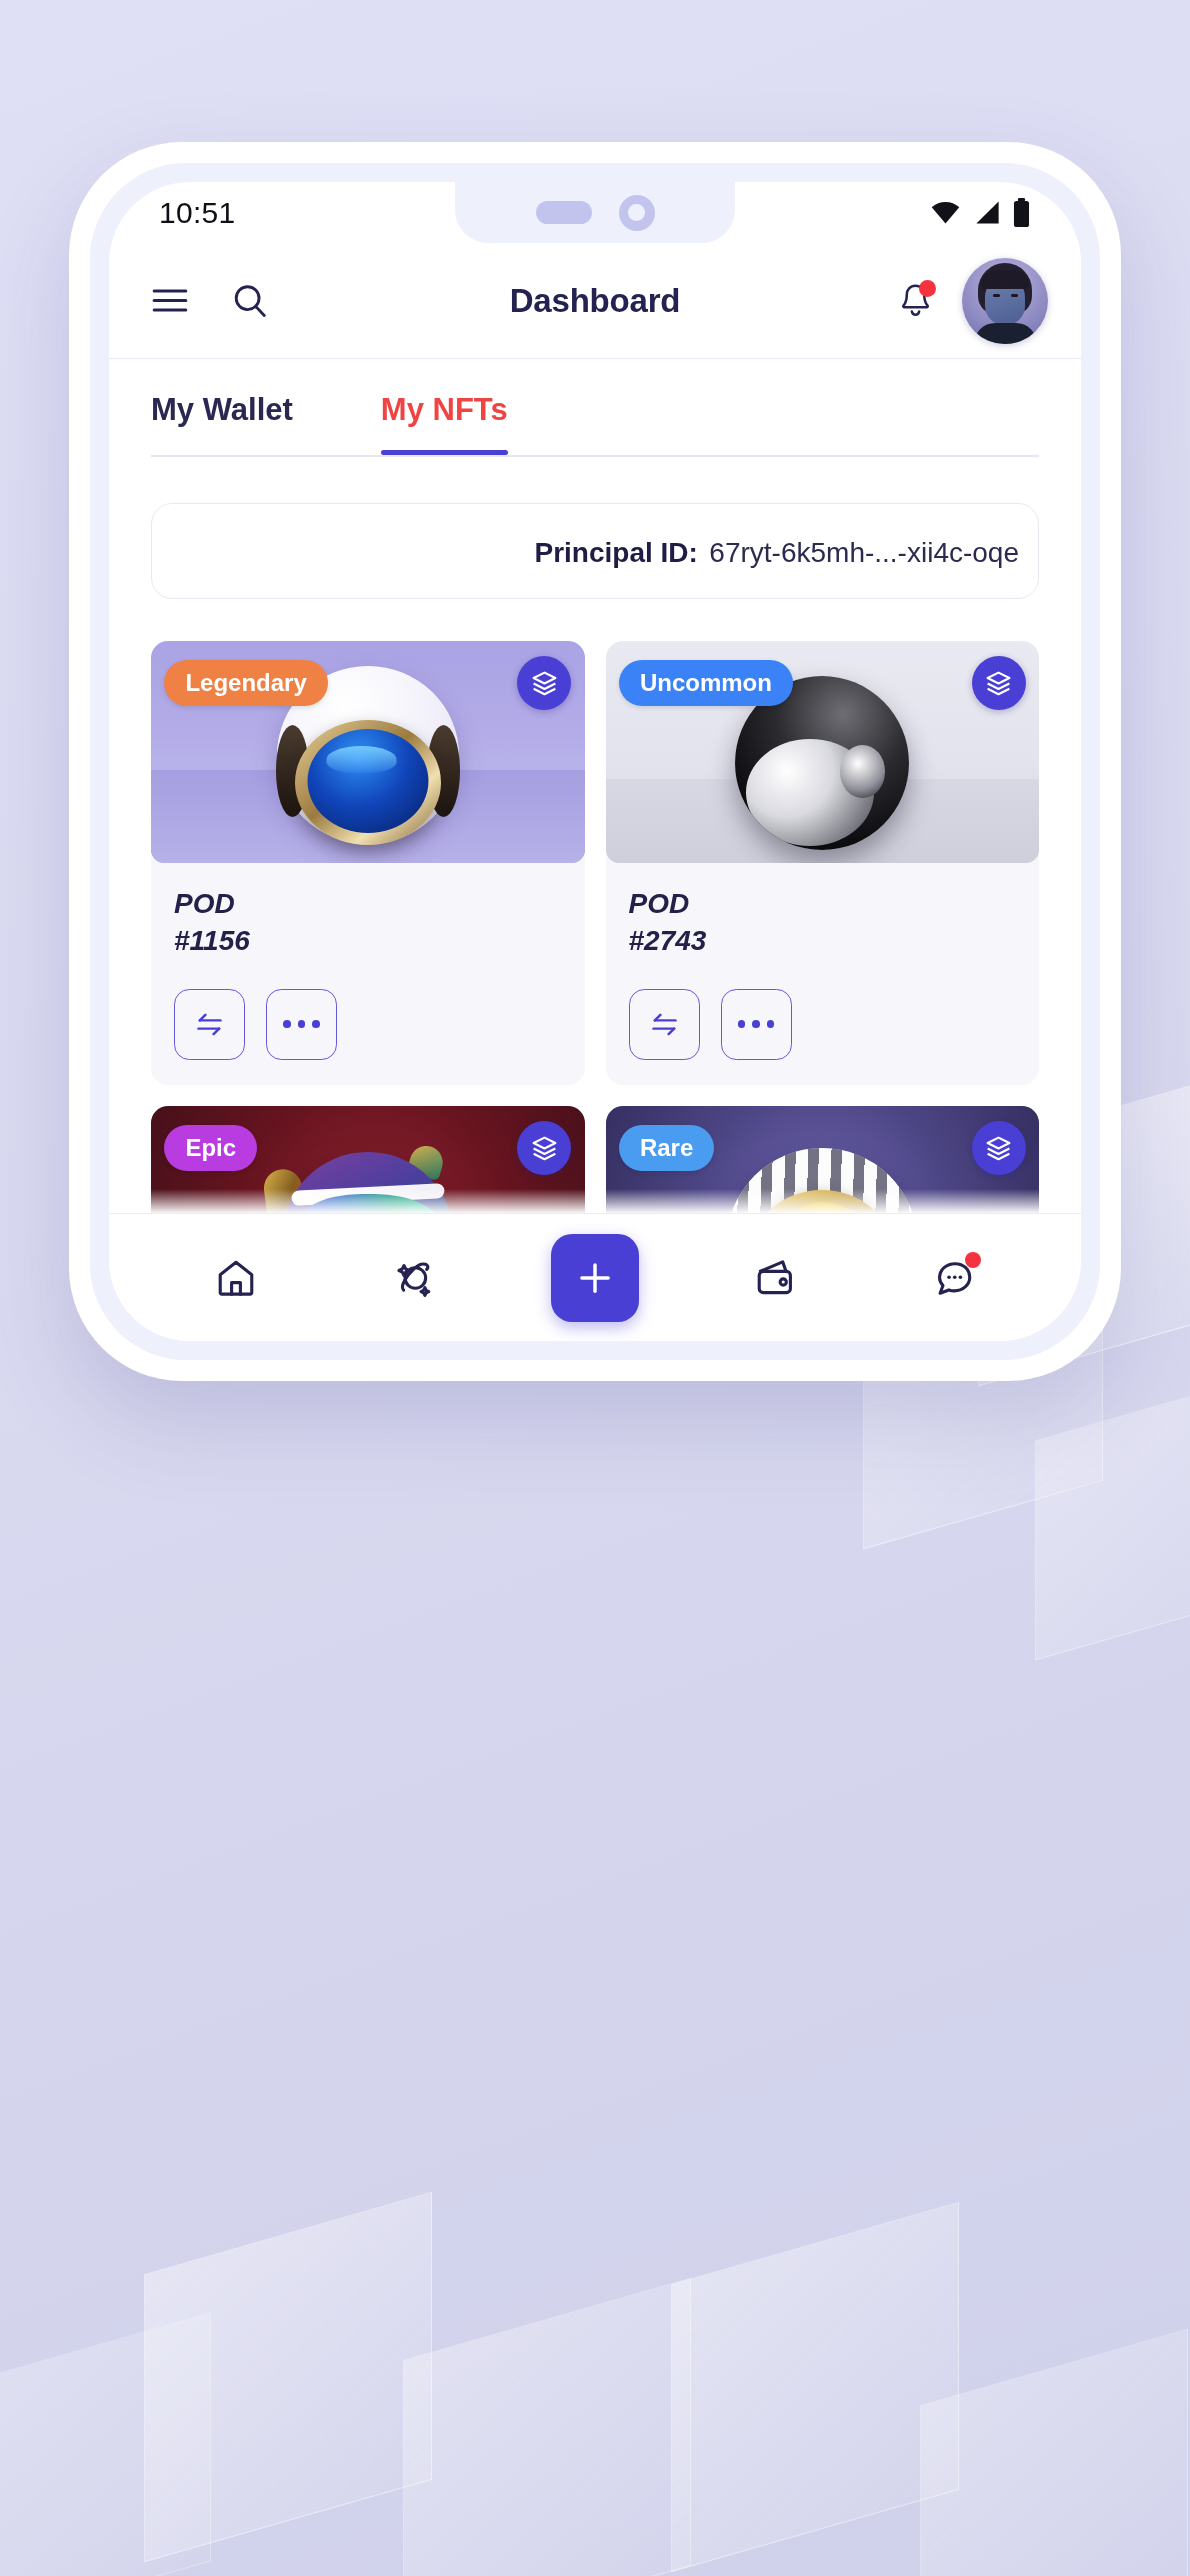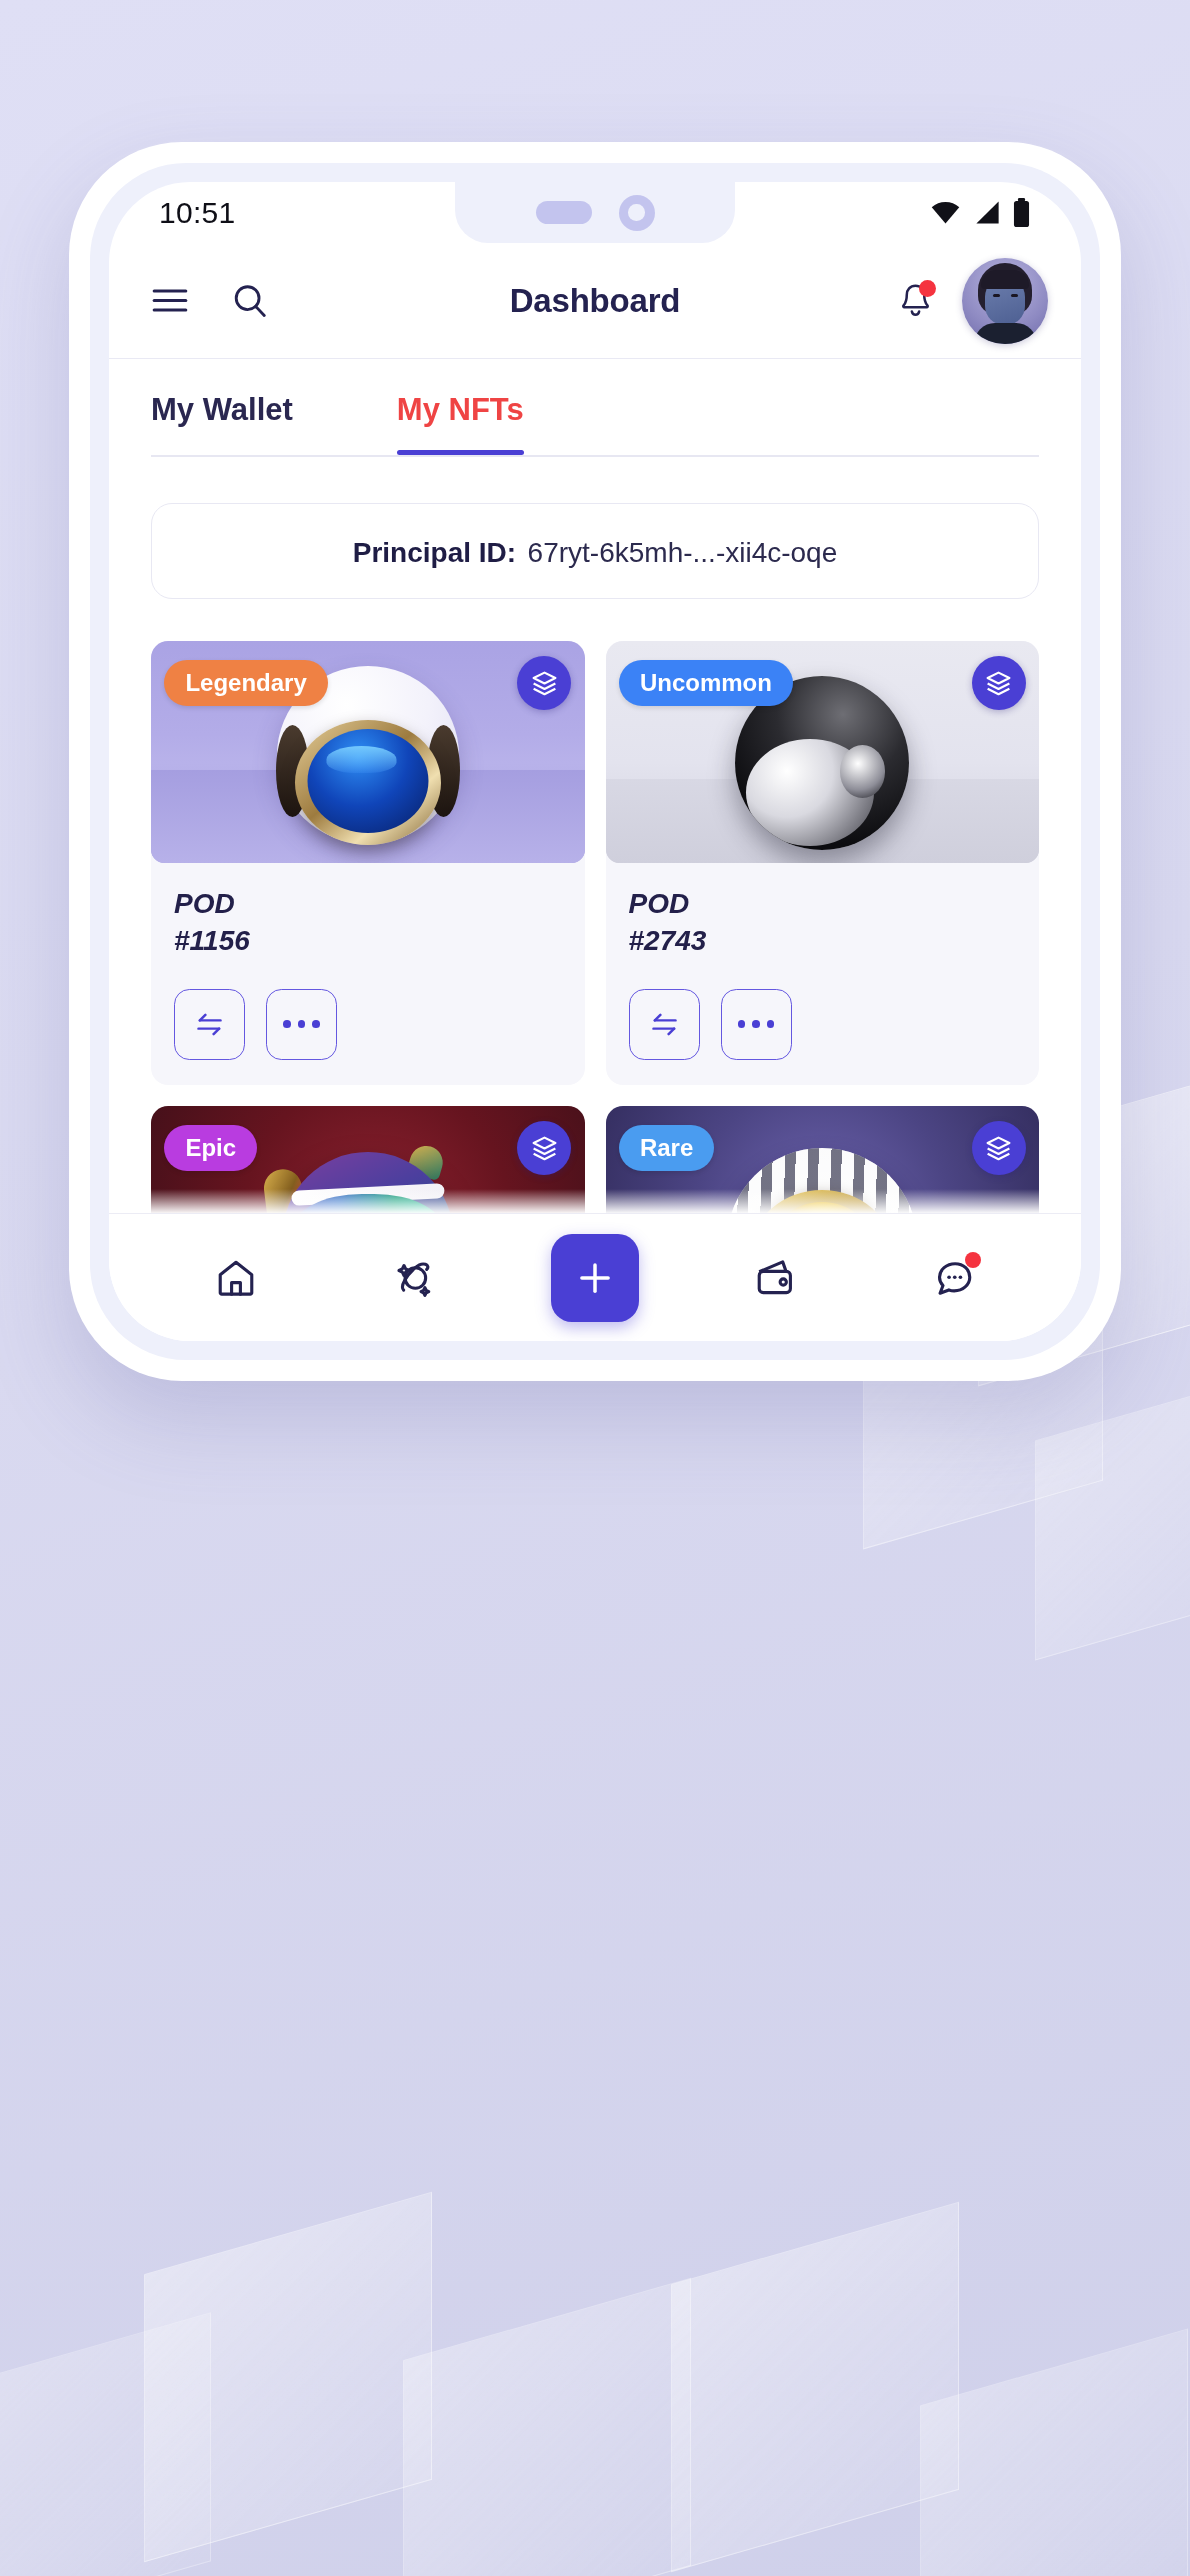--- a/index.html
+++ b/index.html
@@ -114,21 +114,21 @@
              border-radius:24px 24px 5.8px 5.8px; background:#1e1a28;}
   #av-eyeL { position:absolute; left:31px; top:36px; width:6.7px; height:3.8px; border-radius:2.9px; background:#1a1622;}
   #av-eyeR { position:absolute; left:49px; top:36px; width:6.7px; height:3.8px; border-radius:2.9px; background:#1a1622;}
   #av-body { position:absolute; left:11.5px; bottom:0; width:63px; height:21px;
              border-radius:21px 21px 0 0; background:#1b2030;}
 
   #hdr-sep { height:1px; background:#e9e9f4; margin:0 0; }
 
   
   #tabs {
-    display:flex; gap:16px; padding:33px 42px 0 42px;
+    display:flex; gap:0; padding:33px 42px 0 42px;
     position:relative;
   }
   .tab {
     font-size:31px; font-weight:700; color:#2a2750;
     padding:0 0 27px 0; cursor:pointer; position:relative;
   }
   .tab:first-child { margin-right:88px; }
   .tab.active { color:#ef4444; }
   .tab.active::after {
     content:""; position:absolute; left:0; right:0; bottom:0;
@@ -138,21 +138,21 @@
 
   
   #content { padding:0 42px; position:relative; }
 
   
   #principal-card {
     margin-top:46px;
     border:1.9px solid #e8e8f3; border-radius:21px;
     background:#fff;
     padding:33px 19px 29px 19px;
-    text-align:center;
+    text-align:right;
   }
   #principal-row { font-size:0; }
   #principal-label {
     font-size:28px; font-weight:700; color:#1f1d45;
   }
   #principal-value {
     font-size:28px; font-weight:400; color:#2c2a4e; margin-left:11.5px;
   }
   #principal-link {
     display:block; margin-top:25px;

